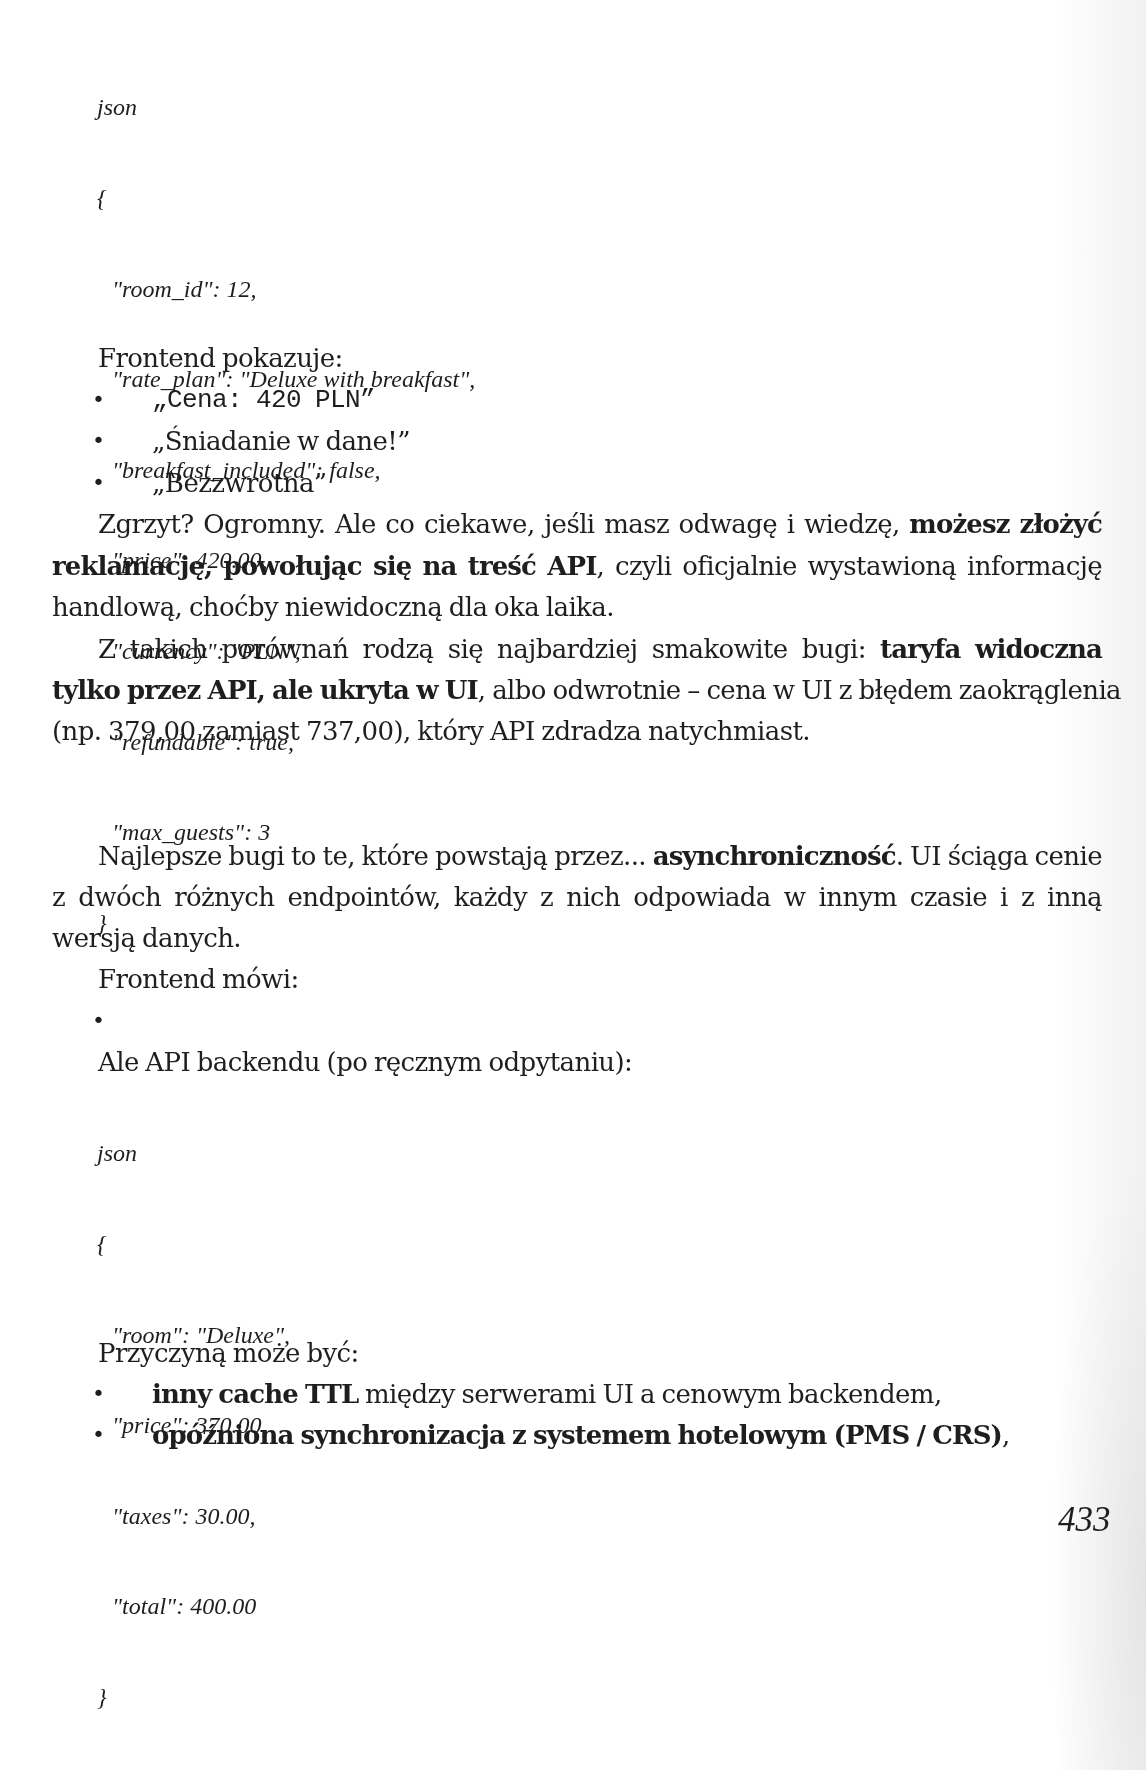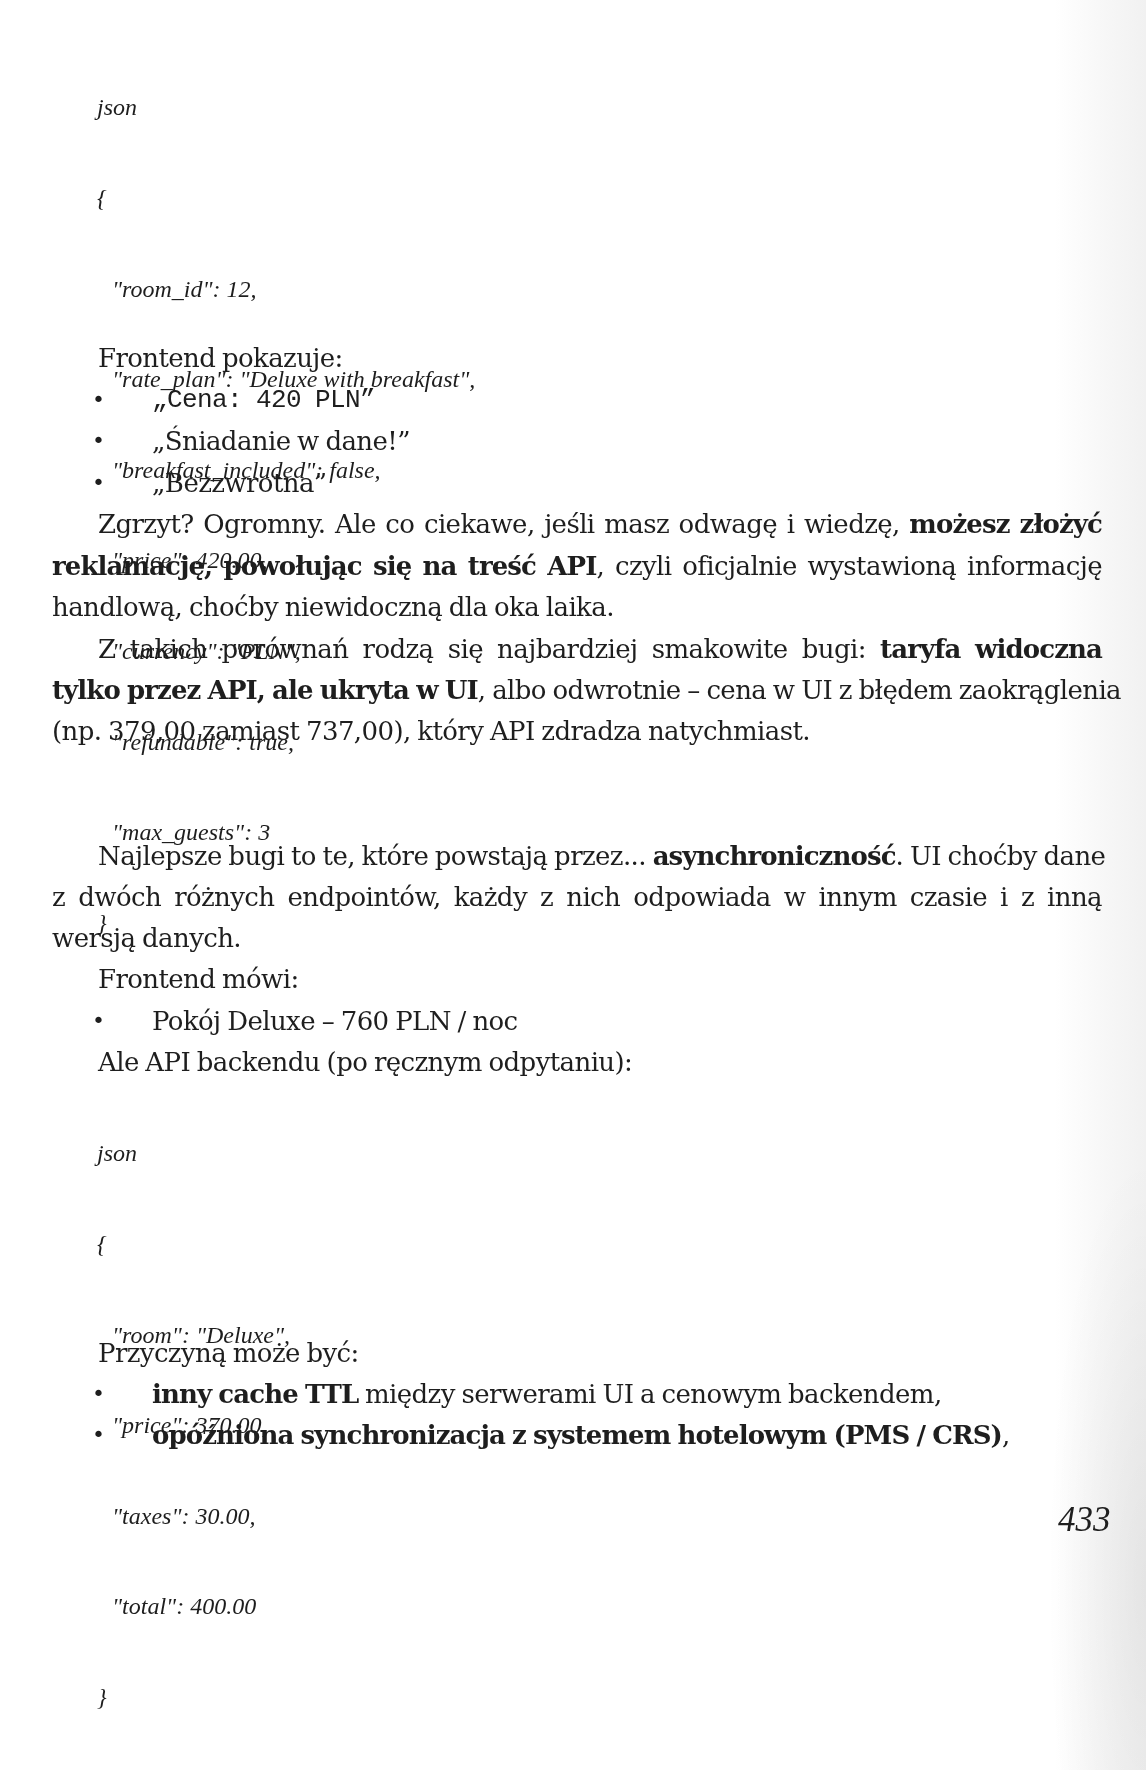--- a/index.html
+++ b/index.html
@@ -94,28 +94,27 @@
   </div>
 
   <div>
     <div class="t" style="left:98px; width:1004px; top:634px; text-align:justify; text-align-last:justify;"><span>Z takich porównań rodzą się najbardziej smakowite bugi: </span><b>taryfa widoczna</b></div>
     <div class="t just" style="top:675px;"><b>tylko przez API, ale ukryta w UI</b><span>, albo odwrotnie – cena w UI z błędem zaokrąglenia</span></div>
     <div class="t" style="left:52px; top:716px;">(np. 379,00 zamiast 737,00), który API zdradza natychmiast.</div>
   </div>
 
 
   <div>
-    <div class="t" style="left:98px; width:1004px; top:841px; text-align:justify; text-align-last:justify;"><span>Najlepsze bugi to te, które powstają przez... </span><b>asynchroniczność</b><span>. UI choćby dane</span></div>
+    <div class="t" style="left:98px; width:1004px; top:841px; text-align:justify; text-align-last:justify;"><span>Najlepsze bugi to te, które powstają przez... </span><b>asynchroniczność</b><span>. UI ściąga cenie</span></div>
     <div class="t just" style="top:882px;">z dwóch różnych endpointów, każdy z nich odpowiada w innym czasie i z inną</div>
     <div class="t" style="left:52px; top:923px;text-align:right;">wersją danych.</div>
   </div>
 
   <div class="t" style="left:98px; top:964px;">Frontend mówi:</div>
   <span class="bullet" style="top:1006px;">•</span>
-  <div class="t" style="left:152px; top:1006px;">Pokój Deluxe – 760 PLN / noc</div>
   <div class="t" style="left:98px; top:1047px;">Ale API backendu (po ręcznym odpytaniu):</div>
 
   <div class="code" style="top:1078px;">
     <div>json</div>
     <div>{</div>
     <div class="ind">"room": "Deluxe",</div>
     <div class="ind">"price": 370.00,</div>
     <div class="ind">"taxes": 30.00,</div>
     <div class="ind">"total": 400.00</div>
     <div>}</div>

